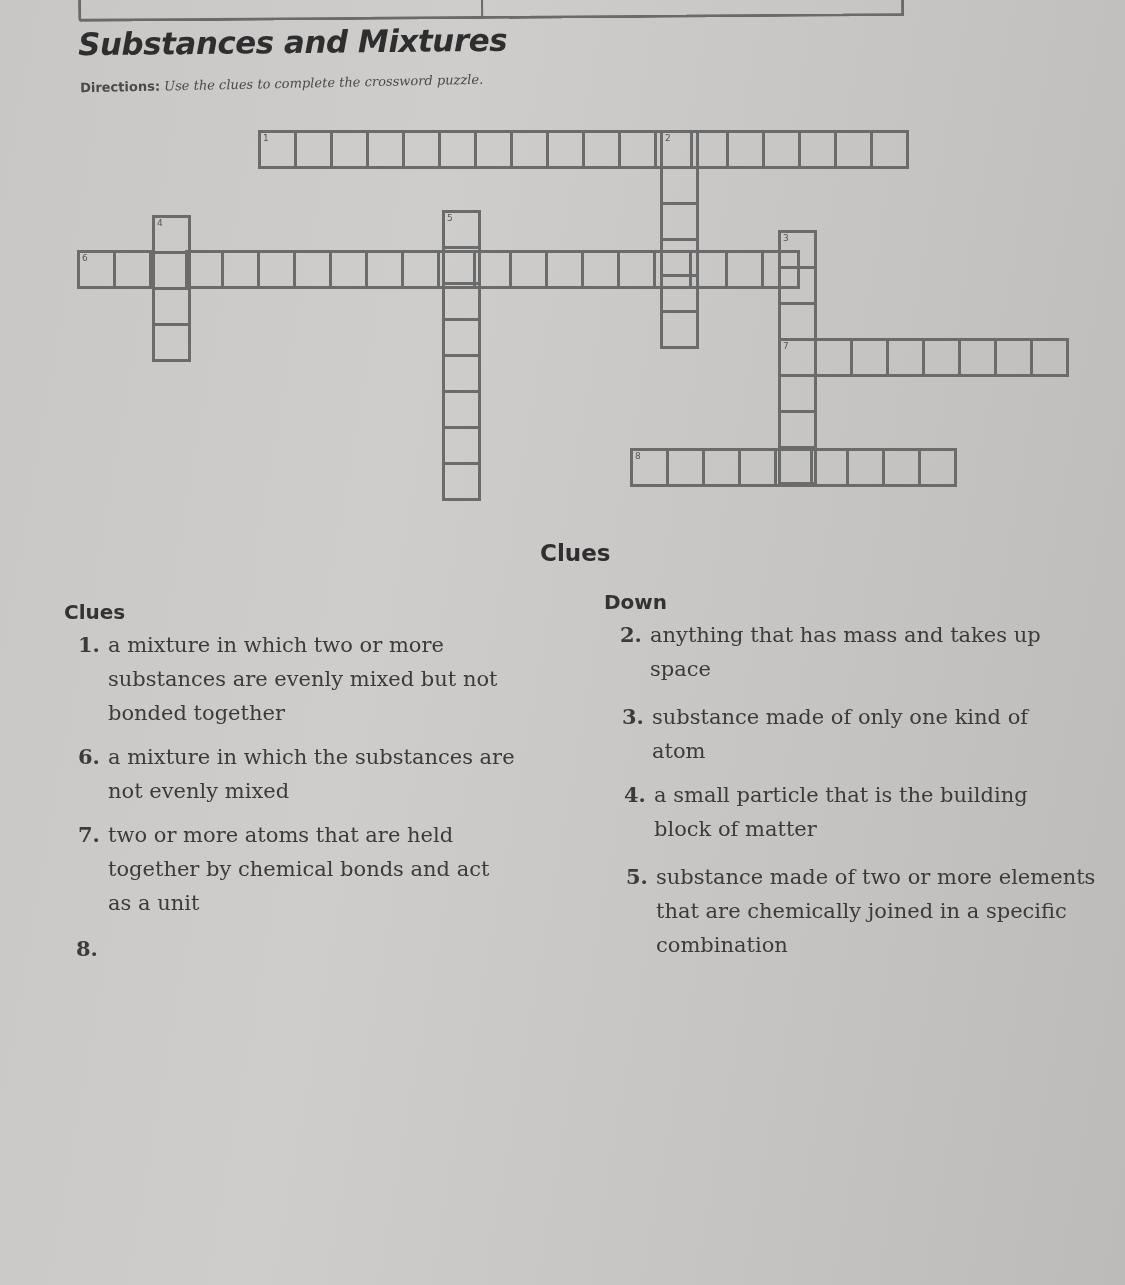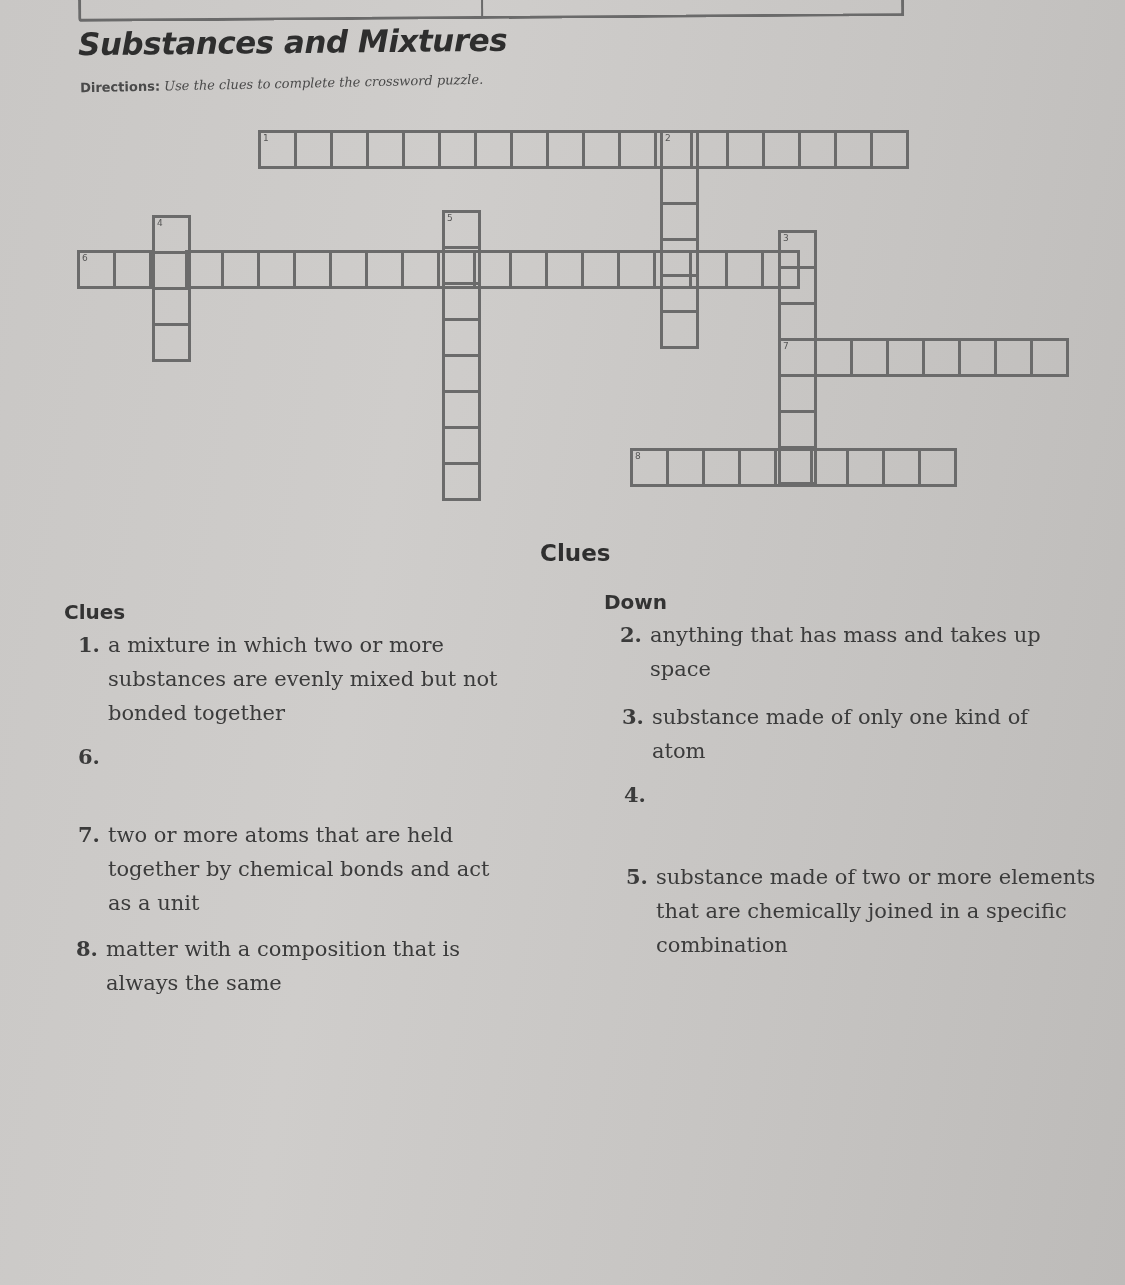--- a/index.html
+++ b/index.html
@@ -165,40 +165,41 @@
 <div class="col-head" style="left:64px; top:600px;">Clues</div>
 <div class="col-head" style="left:604px; top:590px;">Down</div>
 
 <div>
   <div class="clue" style="left:108px; top:628px; width:420px;">
     <span class="n">1.</span>
     <span>a mixture in which two or more substances are evenly mixed but not bonded together</span>
   </div>
   <div class="clue" style="left:108px; top:740px; width:440px;">
     <span class="n">6.</span>
+    <span>a mixture in which the substances are not evenly mixed</span>
   </div>
   <div class="clue" style="left:108px; top:818px; width:410px;">
     <span class="n">7.</span>
     <span>two or more atoms that are held together by chemical bonds and act as a unit</span>
   </div>
   <div class="clue" style="left:106px; top:932px; width:400px;">
     <span class="n">8.</span>
-    <span>matter with a composition that is always the same</span>
   </div>
 </div>
 
 <div>
   <div class="clue" style="left:650px; top:618px; width:410px;">
     <span class="n">2.</span>
     <span>anything that has mass and takes up space</span>
   </div>
   <div class="clue" style="left:652px; top:700px; width:430px;">
     <span class="n">3.</span>
     <span>substance made of only one kind of atom</span>
   </div>
   <div class="clue" style="left:654px; top:778px; width:420px;">
     <span class="n">4.</span>
+    <span>a small particle that is the building block of matter</span>
   </div>
   <div class="clue" style="left:656px; top:860px; width:440px;">
     <span class="n">5.</span>
     <span>substance made of two or more elements that are chemically joined in a specific combination</span>
   </div>
 </div>
 
 </body></html>

